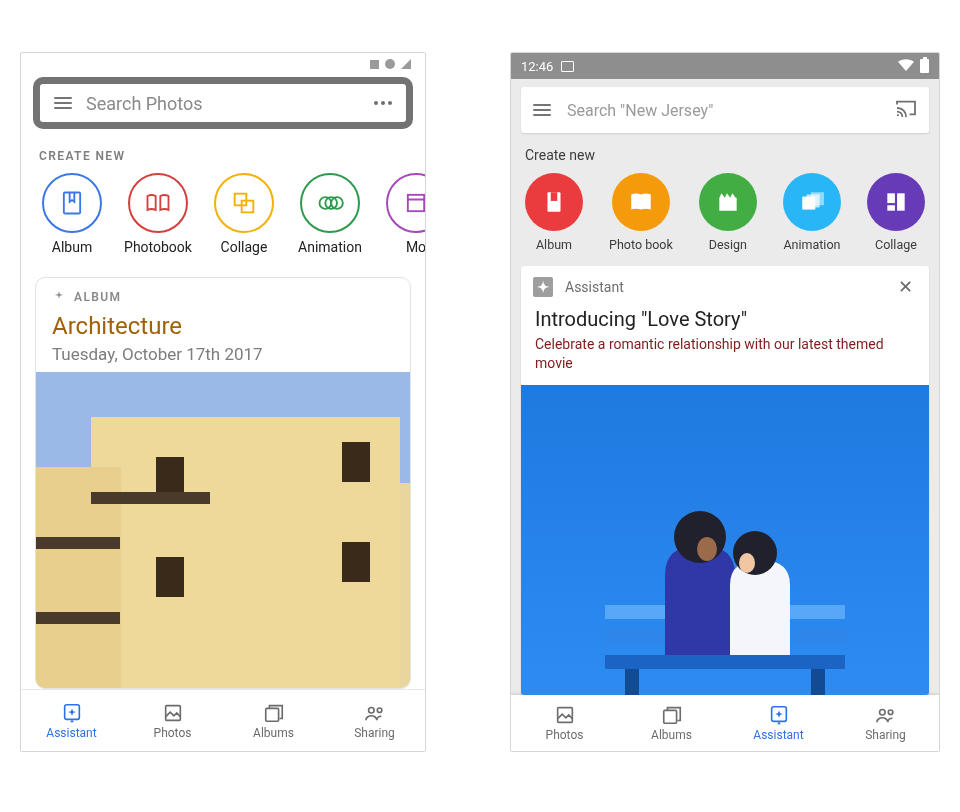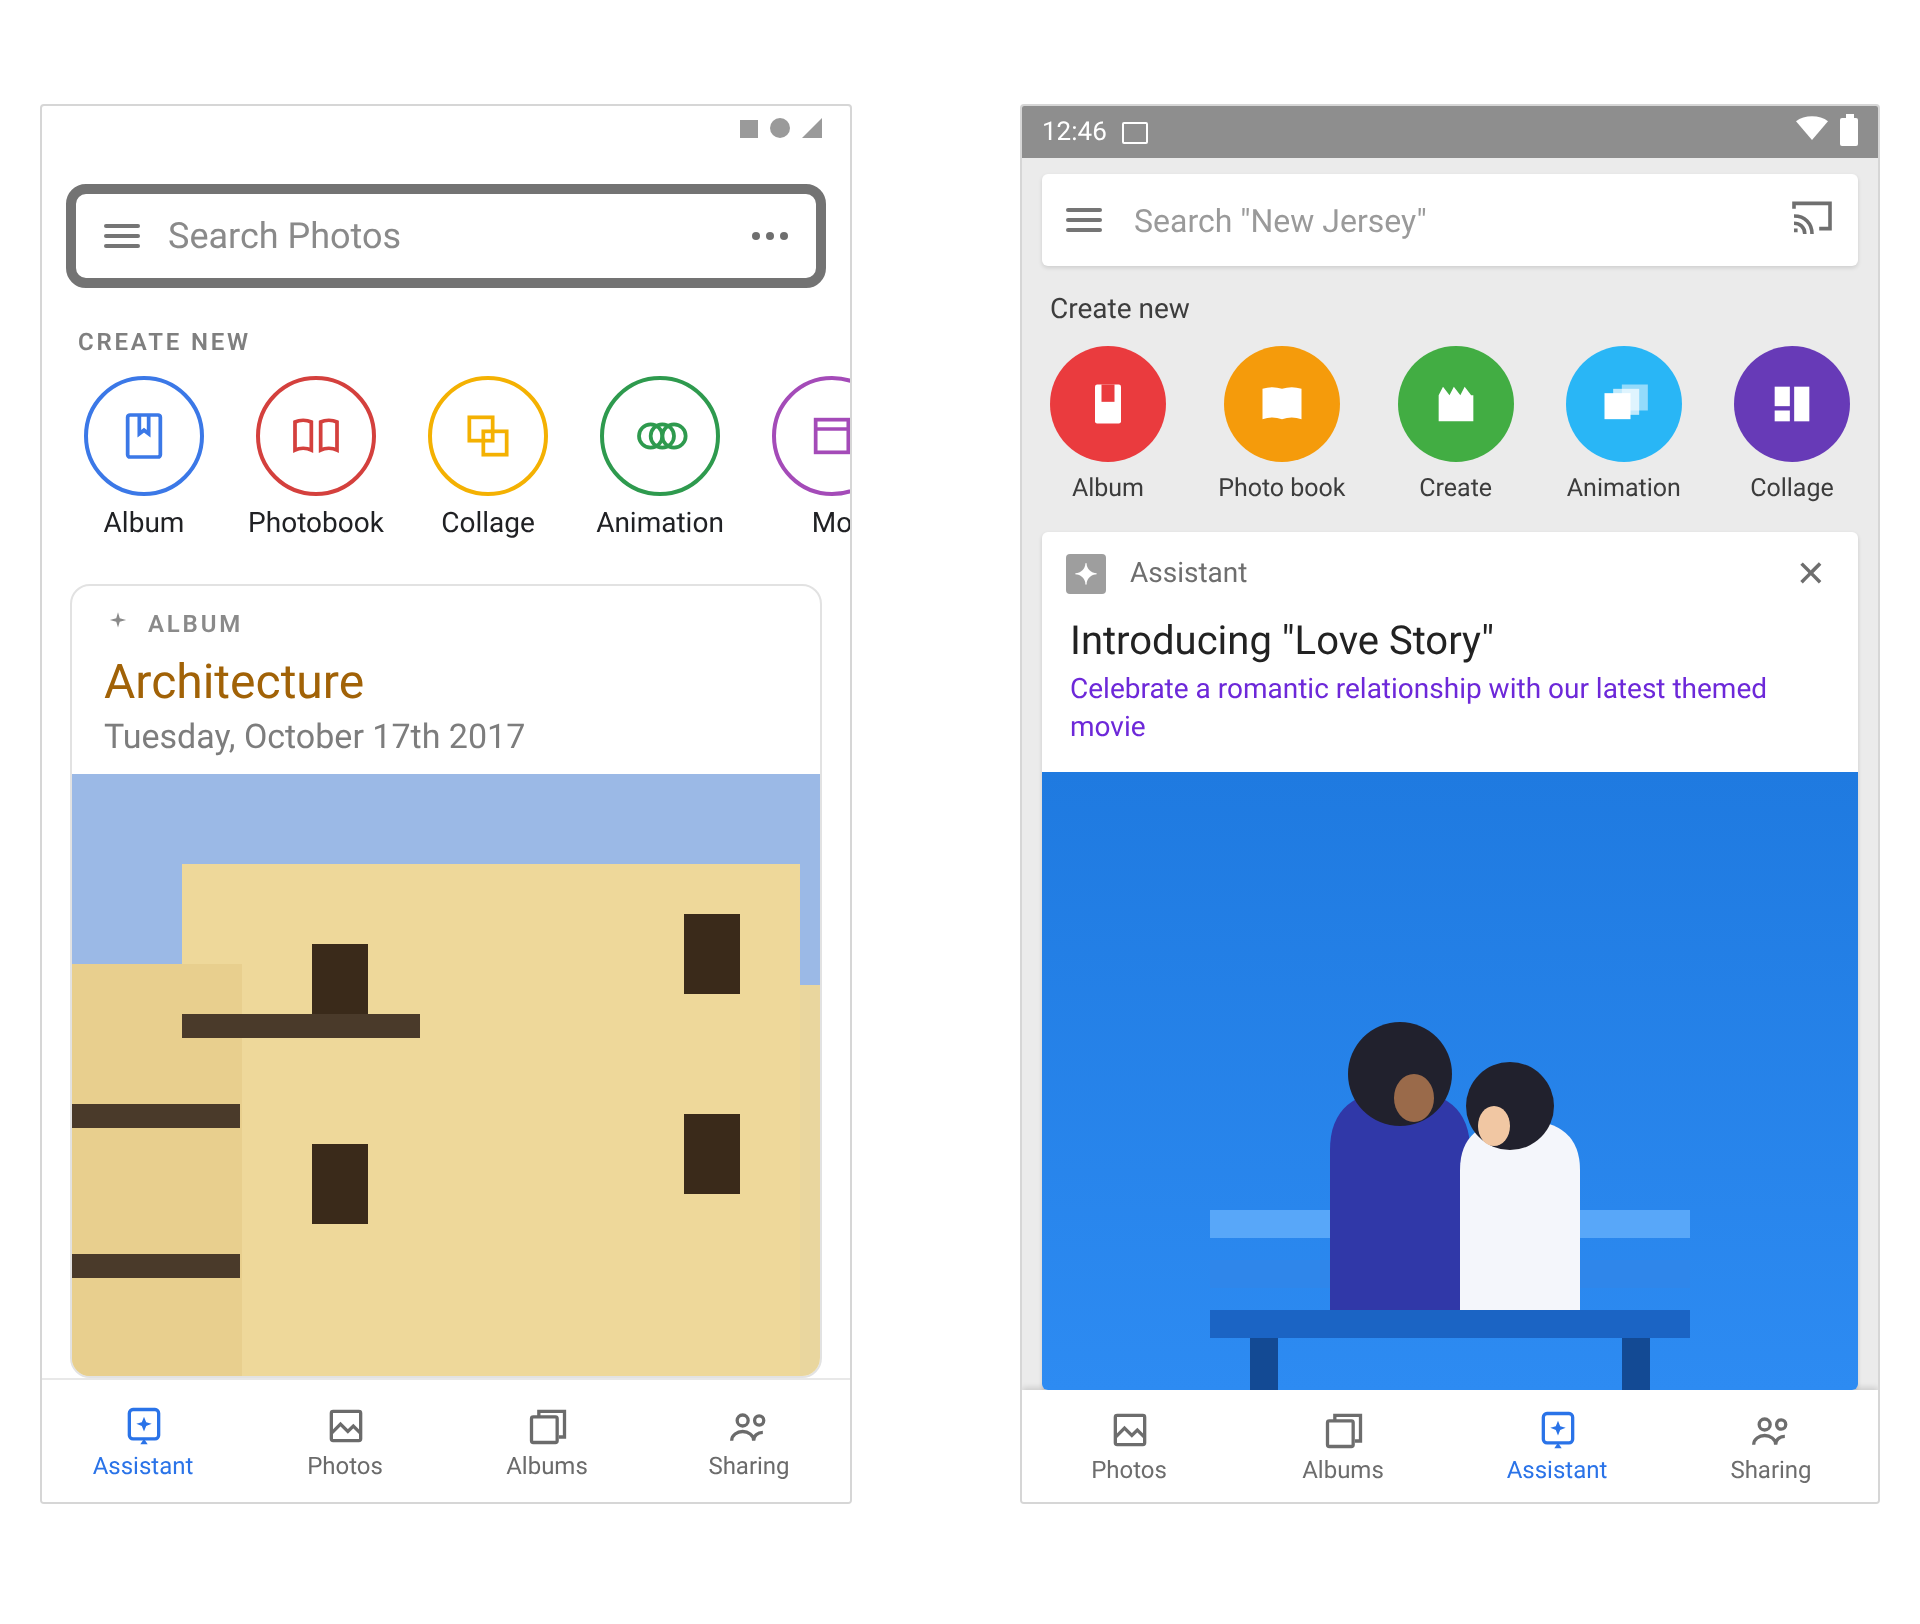--- a/index.html
+++ b/index.html
@@ -49,23 +49,23 @@
   .nd-statusbar .circ { width: 10px; height: 10px; border-radius: 50%; background: #9a9a9a;}
   .nd-statusbar .tri {
     width: 0; height: 0;
     border-left: 0 solid transparent;
     border-right: 10px solid transparent;
     border-bottom: 10px solid #9a9a9a;
     transform: scaleX(-1);
   }
 
   .nd-searchbar {
-    margin: 17px 12px 8px 12px;
+    margin: 2px 12px 8px 12px;
     height: 52px;
-    border: 5px solid #737373;
+    border: 7px solid #737373;
     border-radius: 10px;
     display: flex;
     align-items: center;
     padding: 0 14px;
     gap: 14px;
     color: #808080;
   }
   .hamburger { display:flex; flex-direction:column; gap:3px;}
   .hamburger span{ width:18px; height:2px; background:#757575; border-radius:1px;}
   .nd-search-text { flex:1; font-size: 18px; color:#8a8a8a;}
@@ -199,21 +199,21 @@
     display:flex;
     flex-direction:column;
     flex:1;
     overflow:hidden;
   }
   .od-card-top { padding: 10px 12px; display:flex; align-items:center; gap:12px; color:#6e6e6e; font-size:14px;}
   .od-card-top .badge { width:20px;height:20px;background:#9e9e9e;border-radius:2px;display:flex;align-items:center;justify-content:center;color:#fff;font-size:14px;font-weight:700;}
   .od-card-top .x { margin-left:auto; font-size:18px; color:#6e6e6e; padding:0 4px;}
   .od-card-body { padding: 0 14px 12px 14px;}
   .od-card-title { font-size:20px; color:#222; margin-bottom:4px;}
-  .od-card-sub { font-size:14px; color:#6d28d9; line-height:1.35;}
+  .od-card-sub { font-size:14px; color:#7f1d1d; line-height:1.35;}
   .od-card-illus {
     flex:1;
     background: linear-gradient(#1f7ae0, #2d8bf2);
     position:relative;
     overflow:hidden;
   }
   .bench { position:absolute; bottom:0; left:50%; transform:translateX(-50%); width:260px;}
 
   .od-bottomnav {
     height: 56px;
@@ -414,21 +414,21 @@
               </svg>
           </div>
           <div class="lbl">Photo book</div>
         </div>
         <div class="od-create-item">
           <div class="disc green2">
             <svg width="26" height="26" viewBox="0 0 24 24" fill="#fff">
                 <path d="M4 8l2-4 3 4 2-4 3 4 2-4 3 4H4zM4 8h16v12H4z"></path>
               </svg>
           </div>
-          <div class="lbl">Create</div>
+          <div class="lbl">Design</div>
         </div>
         <div class="od-create-item">
           <div class="disc blue2">
             <svg width="26" height="26" viewBox="0 0 24 24" fill="#fff">
                 <rect x="3" y="7" width="12" height="12"></rect>
                 <rect x="7" y="5" width="12" height="12" opacity="0.7"></rect>
                 <rect x="11" y="3" width="12" height="12" opacity="0.5"></rect>
               </svg>
           </div>
           <div class="lbl">Animation</div>

